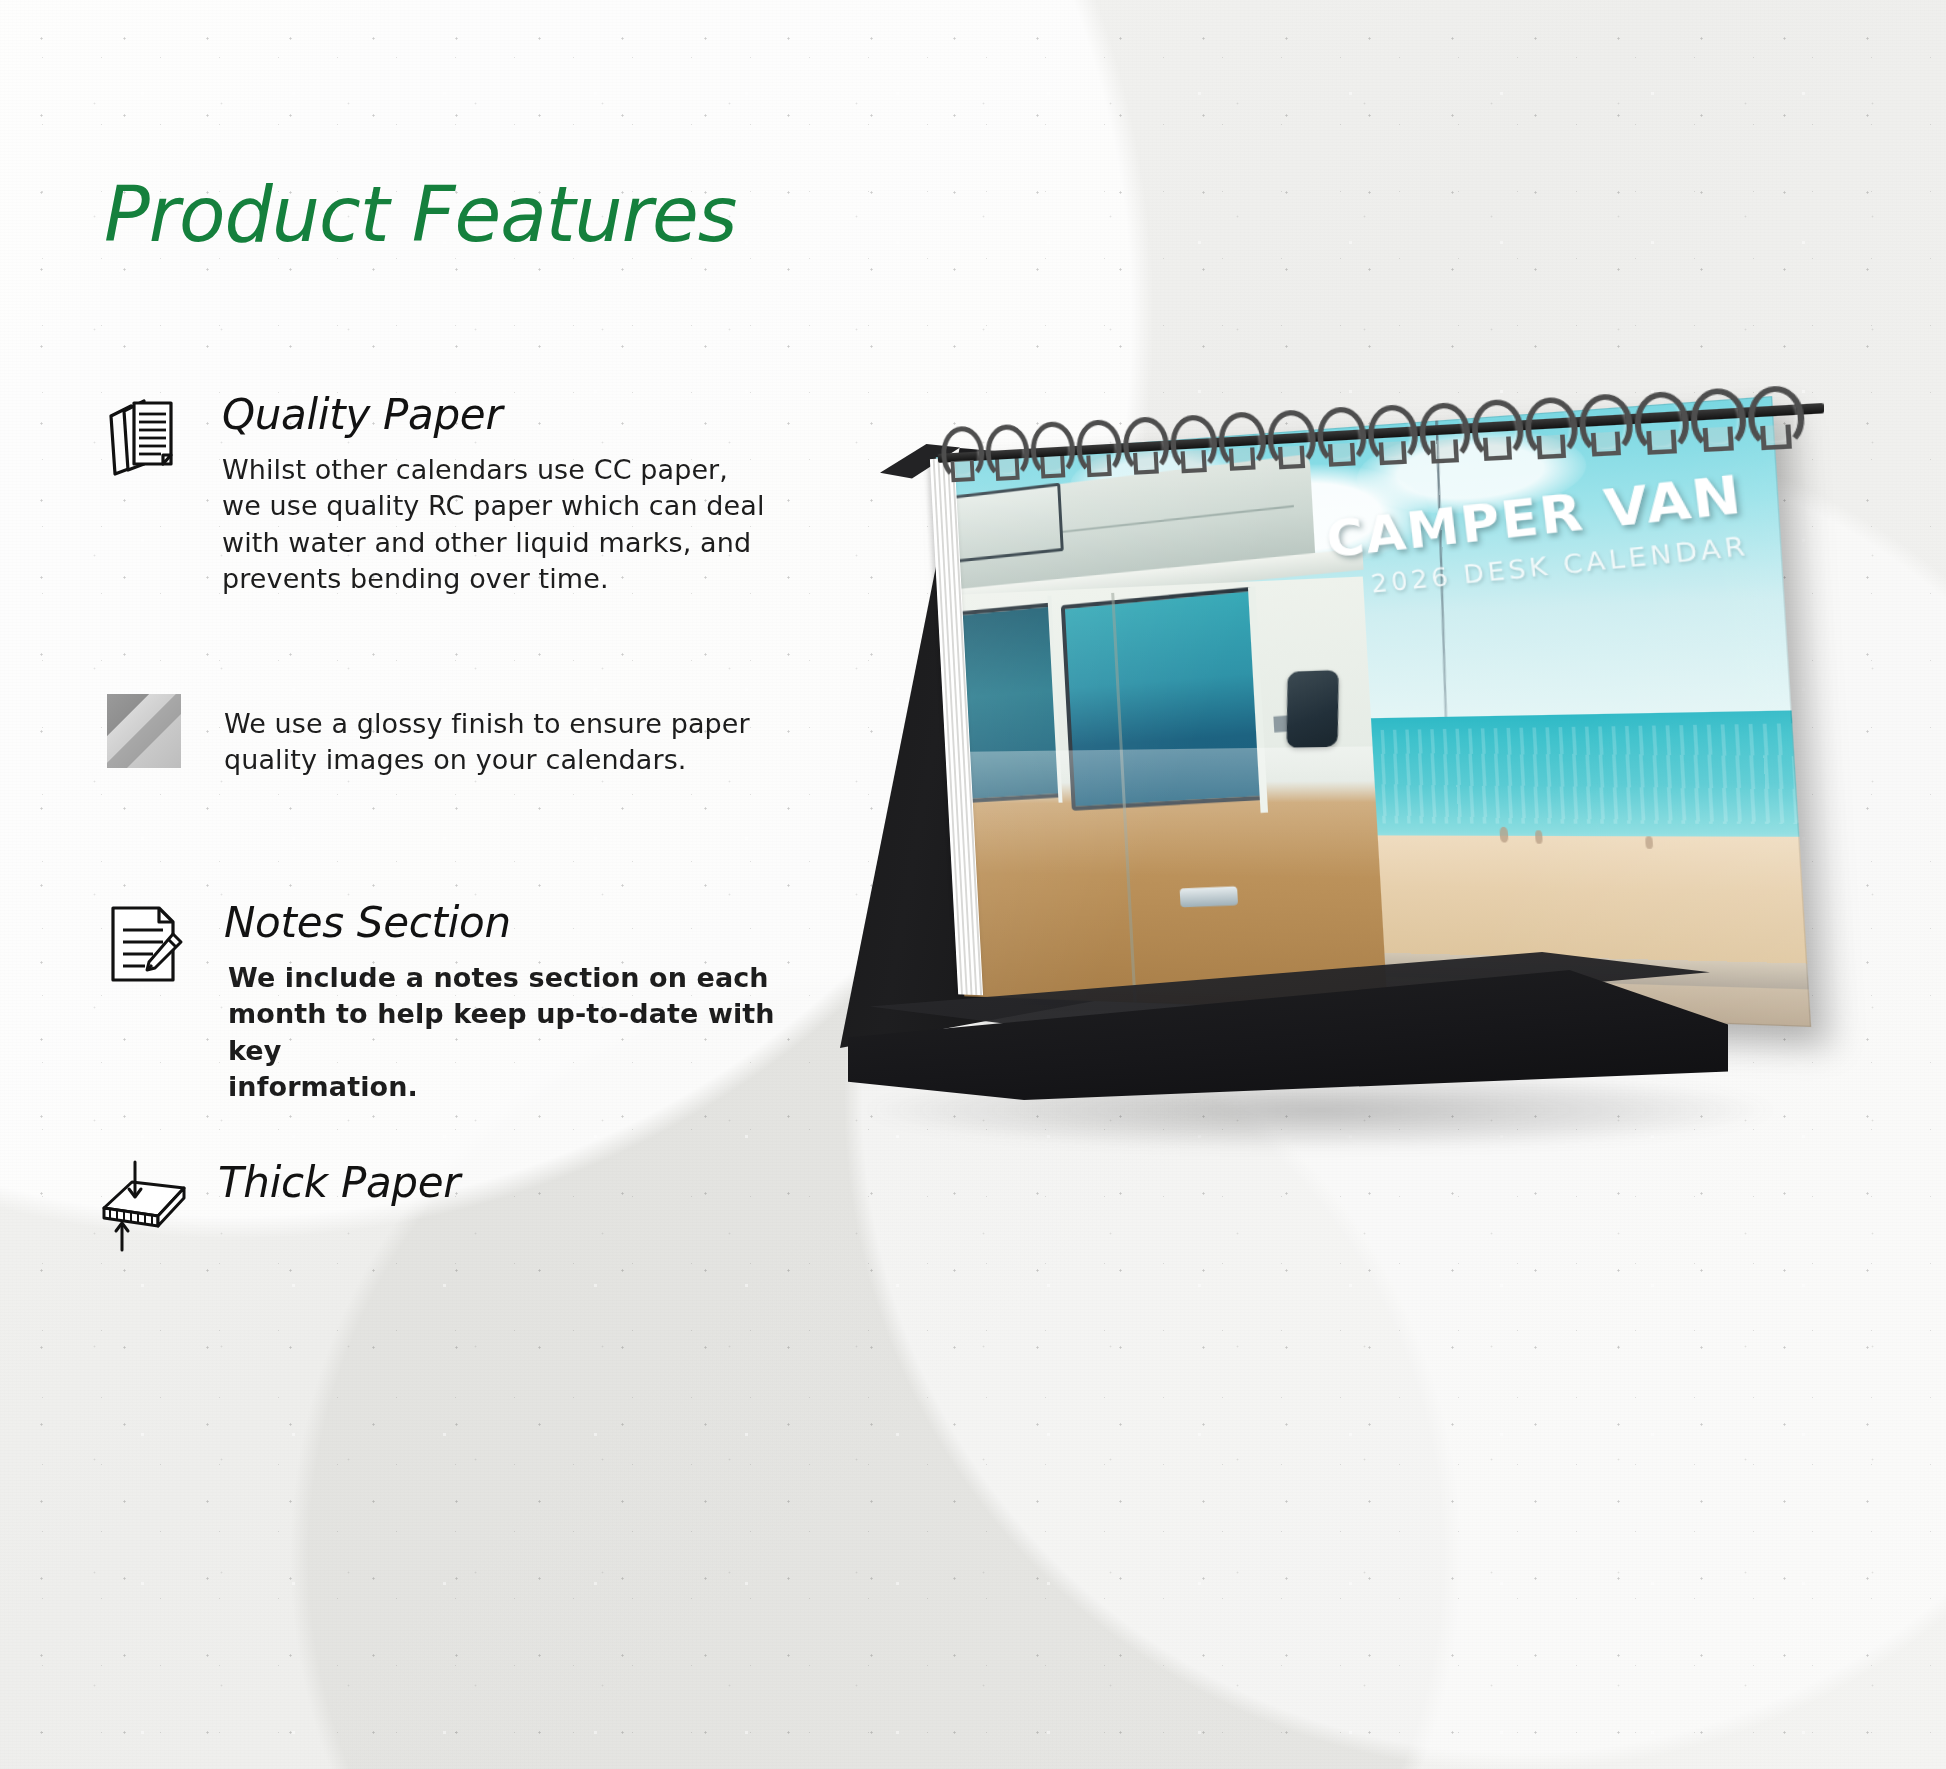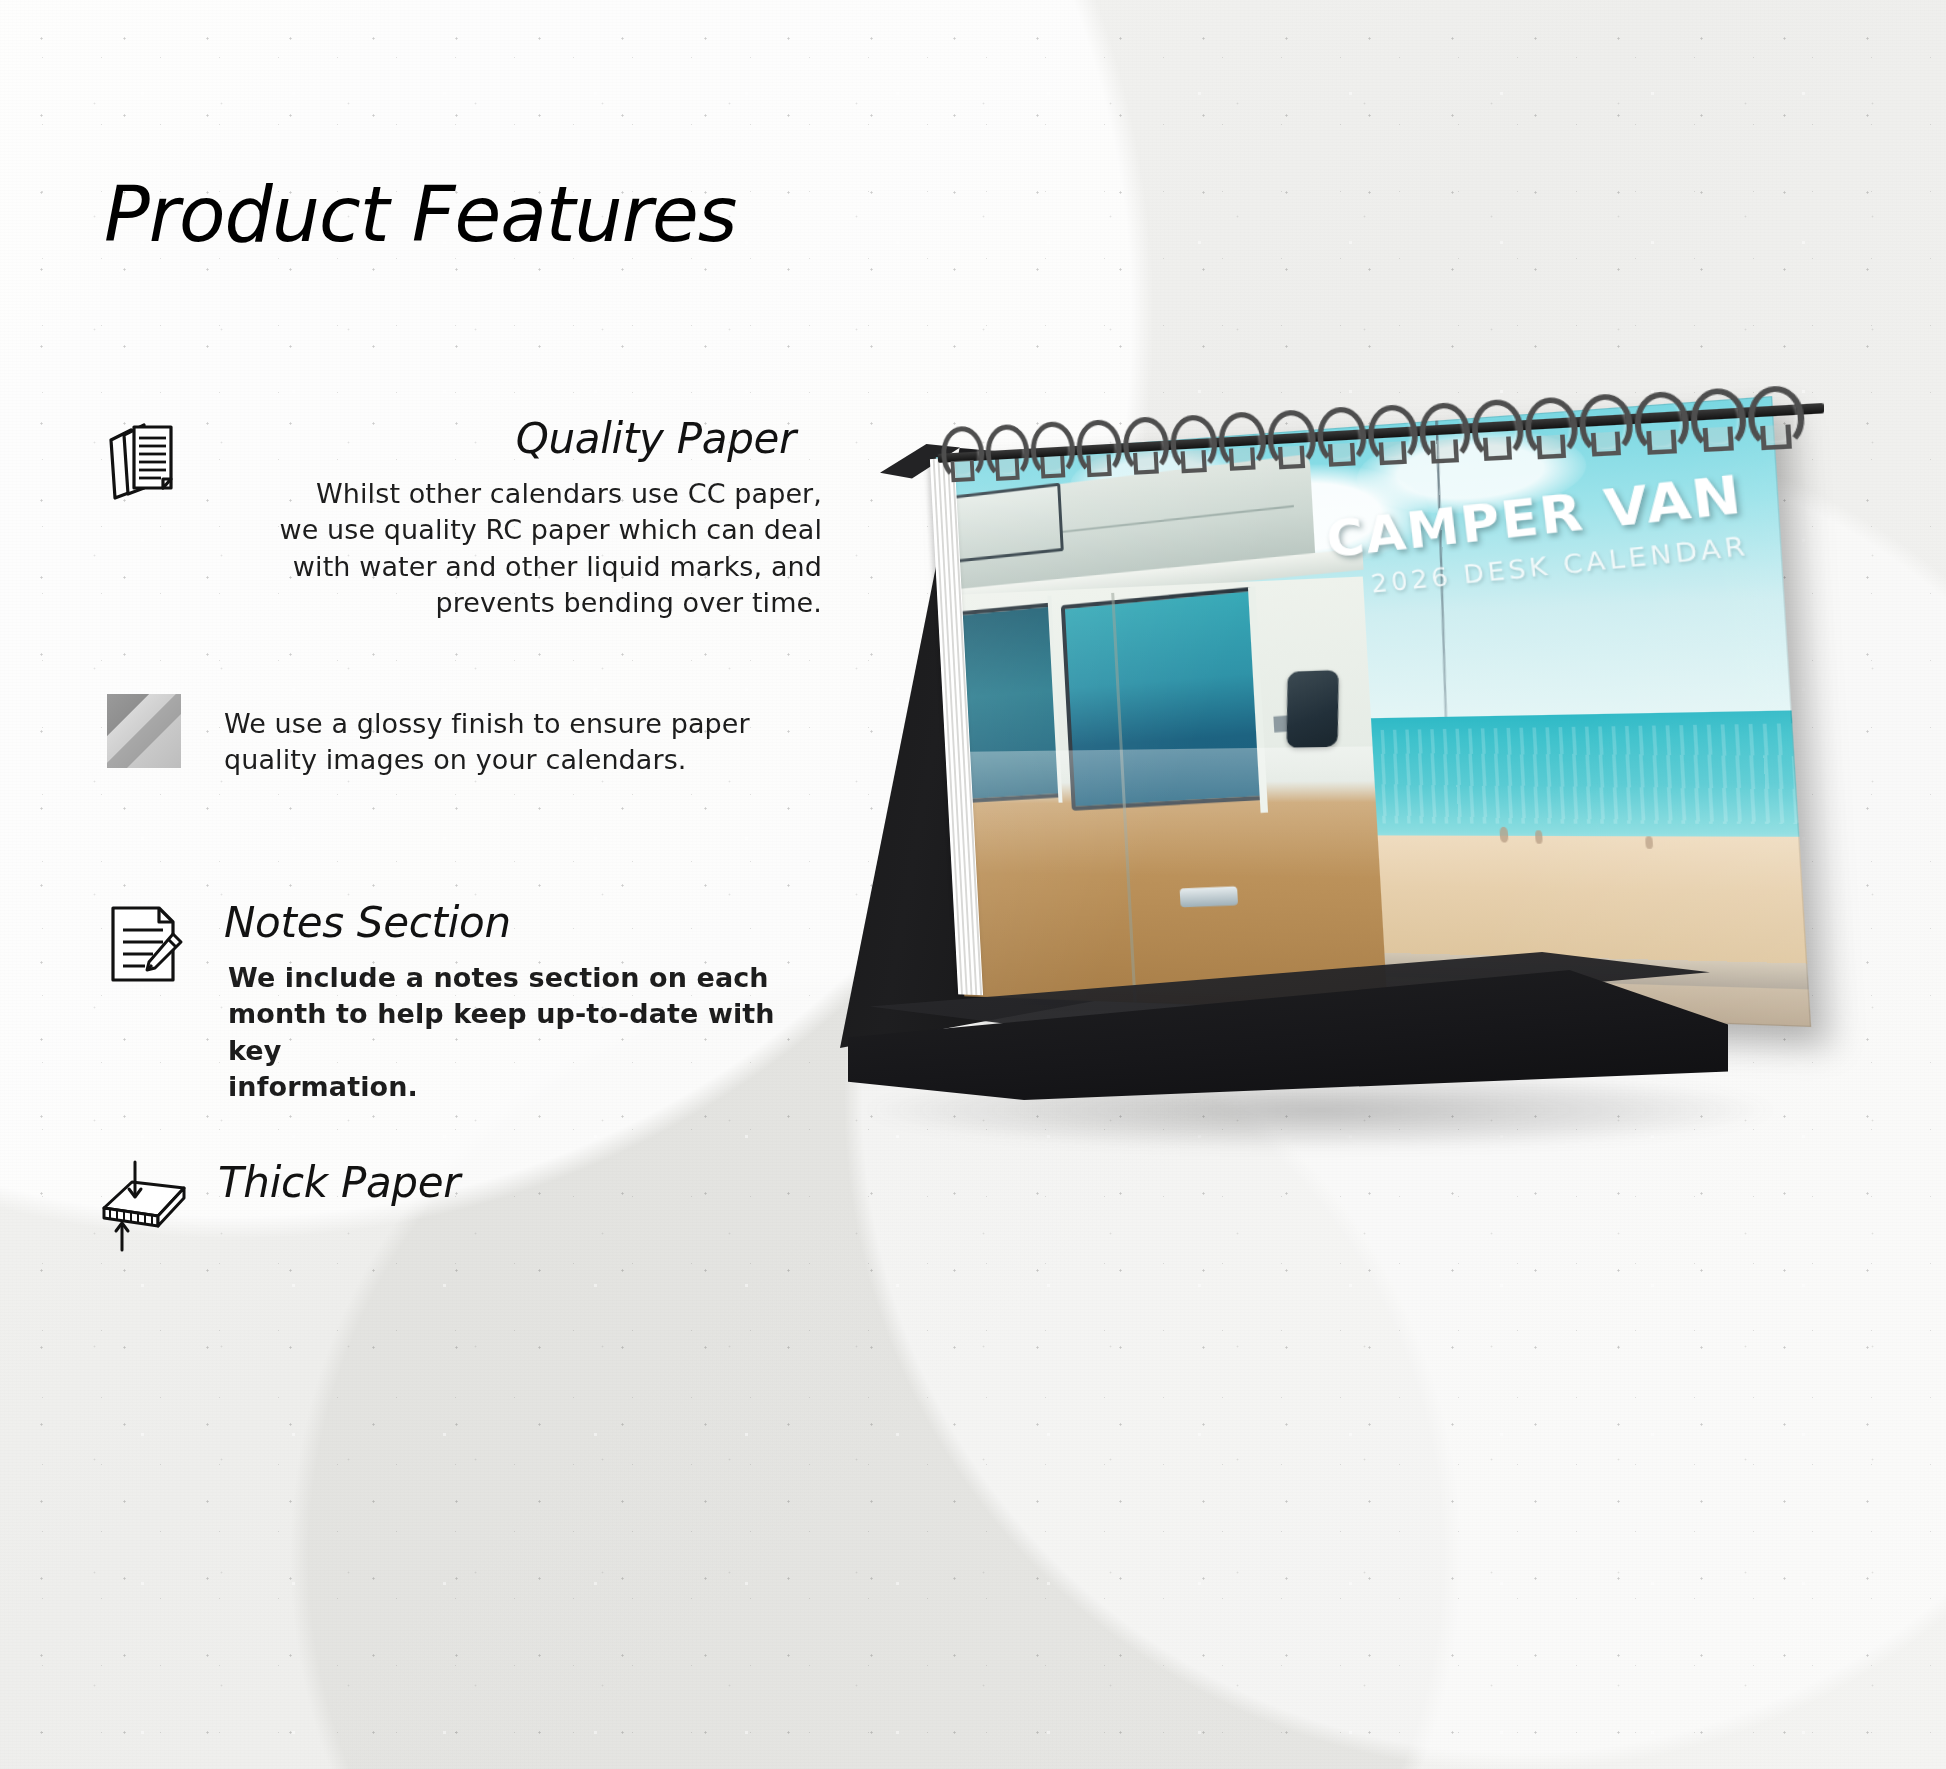--- a/index.html
+++ b/index.html
@@ -38,21 +38,21 @@
       repeating-linear-gradient(90deg, rgba(0,0,0,.025) 0 1px, rgba(0,0,0,0) 1px 4px);
   }
 
   
   #left-col{position:absolute;left:0;top:0;width:900px;height:100%;}
 
   #page-title{
     position:absolute;left:104px;top:170px;
     font-family:"DejaVu Sans", sans-serif;
     font-style:italic;font-weight:400;
-    font-size:76px;letter-spacing:-1px;color:#000000;
+    font-size:76px;letter-spacing:-1px;color:#15803d;
     white-space:nowrap;
   }
 
   .feature{position:absolute;left:96px;width:700px;}
   .feature .icon-wrap{
     position:absolute;left:0;top:0;width:96px;height:86px;
     display:flex;align-items:flex-start;justify-content:center;
   }
   .feature .f-head{
     margin-left:126px;
@@ -61,21 +61,21 @@
     font-size:42px;color:#121212;line-height:1.1;
     letter-spacing:-.3px;white-space:nowrap;
   }
   .feature .f-body{
     margin-left:126px;margin-top:14px;
     font-family:"DejaVu Sans", sans-serif;
     font-size:27px;line-height:1.34;color:#1d1d1d;
     letter-spacing:.1px;
     width:600px;white-space:pre-line;
   }
-  #feature-1{top:416px;text-align:right;}
+  #feature-1{top:392px;}
   #feature-2{top:690px;}
   #feature-3{top:900px;}
   #feature-4{top:1160px;}
 
   #feature-2 .f-head, #feature-2 .f-body{margin-left:128px;}
   #feature-2 .f-body{margin-top:16px;}
   #feature-3 .f-head{margin-left:128px;}
   #feature-3 .f-body{margin-left:132px;font-weight:bold;}
   #feature-4 .f-head{margin-left:122px;}
   #feature-4 .f-body{margin-left:118px;}

